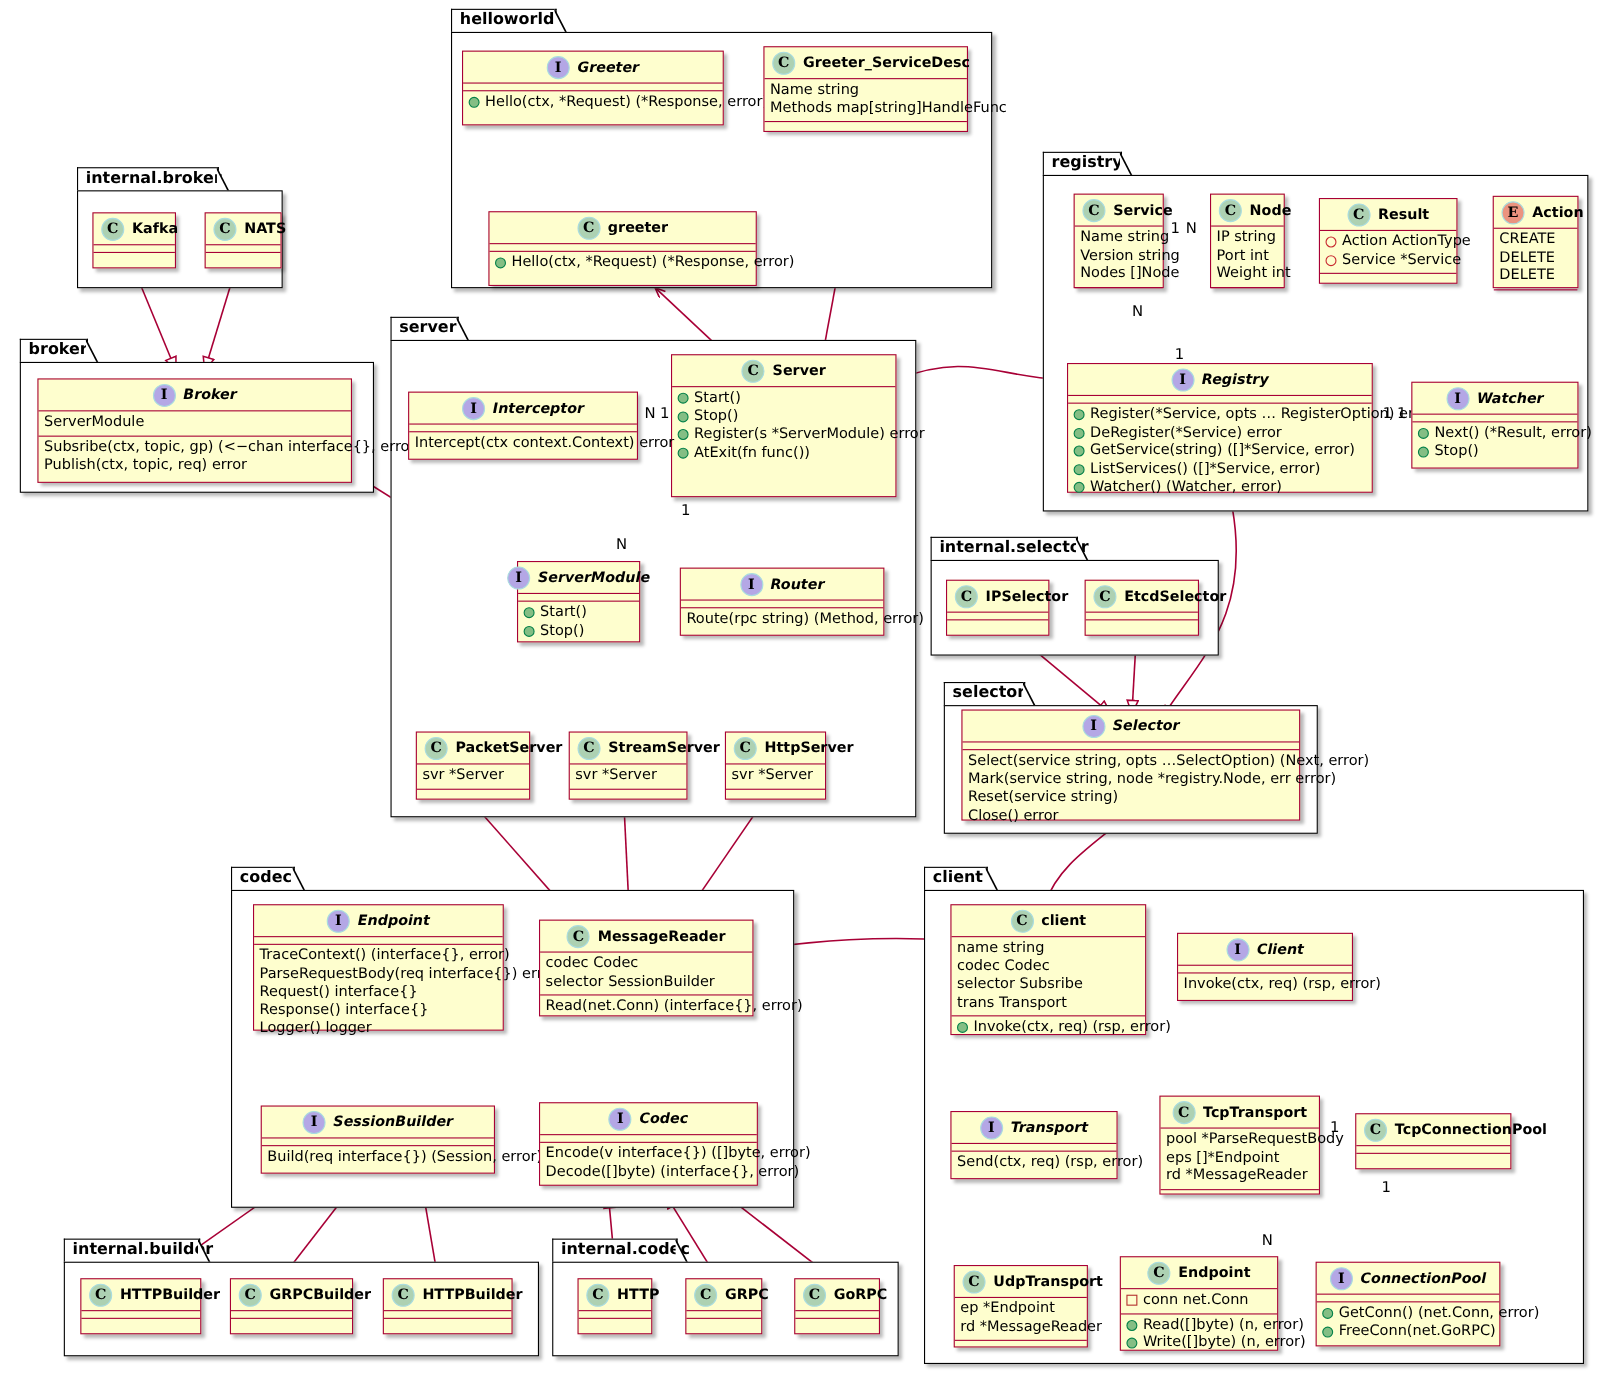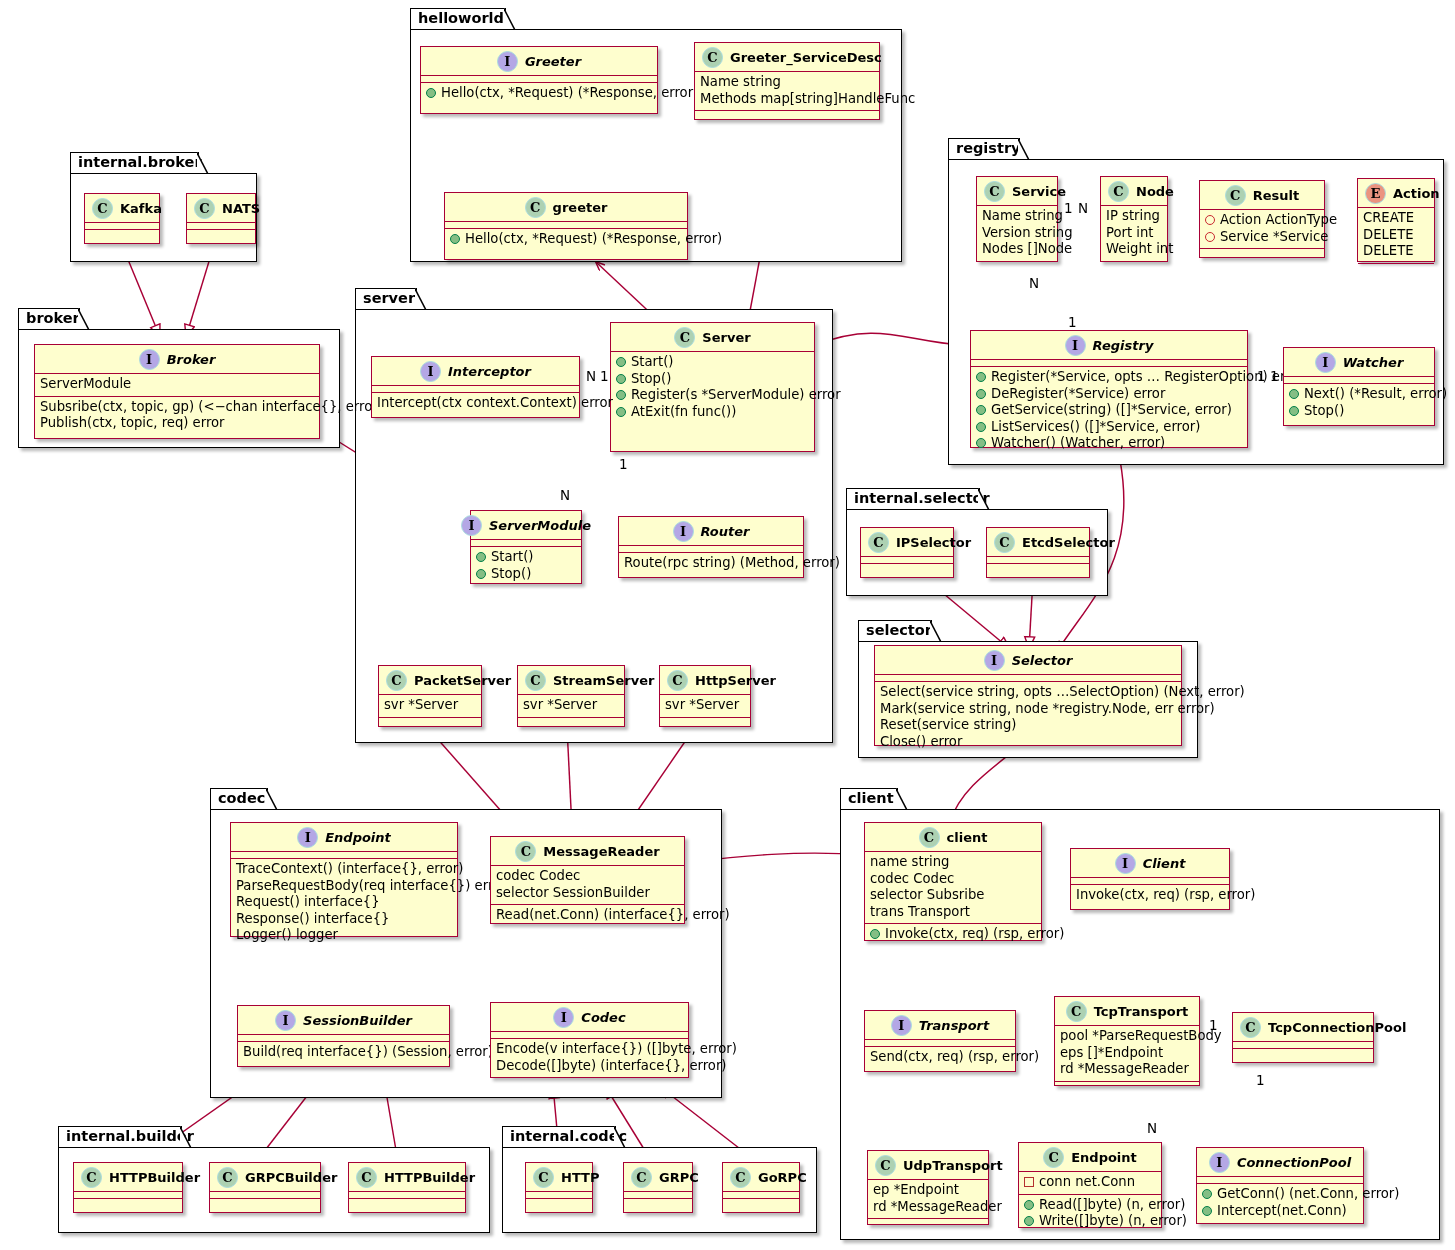--- a/index.html
+++ b/index.html
@@ -757,21 +757,21 @@
           <span class="title abs">ConnectionPool</span>
         </div>
         <div class="sect empty"></div>
         <div class="sect">
           <div class="row">
             <span class="dot pub"></span>
             <span class="txt">GetConn() (net.Conn, error)</span>
           </div>
           <div class="row">
             <span class="dot pub"></span>
-            <span class="txt">Intercept(net.Conn)</span>
+            <span class="txt">FreeConn(net.GoRPC)</span>
           </div>
         </div>
       </div>
       <div class="cls" style="left: 73px; top: 1162px; width: 110px; height: 51px;">
         <div class="hdr tight">
           <span class="ic c">C</span>
           <span class="title">HTTPBuilder</span>
         </div>
         <div class="sect empty"></div>
         <div class="sect empty"></div>

